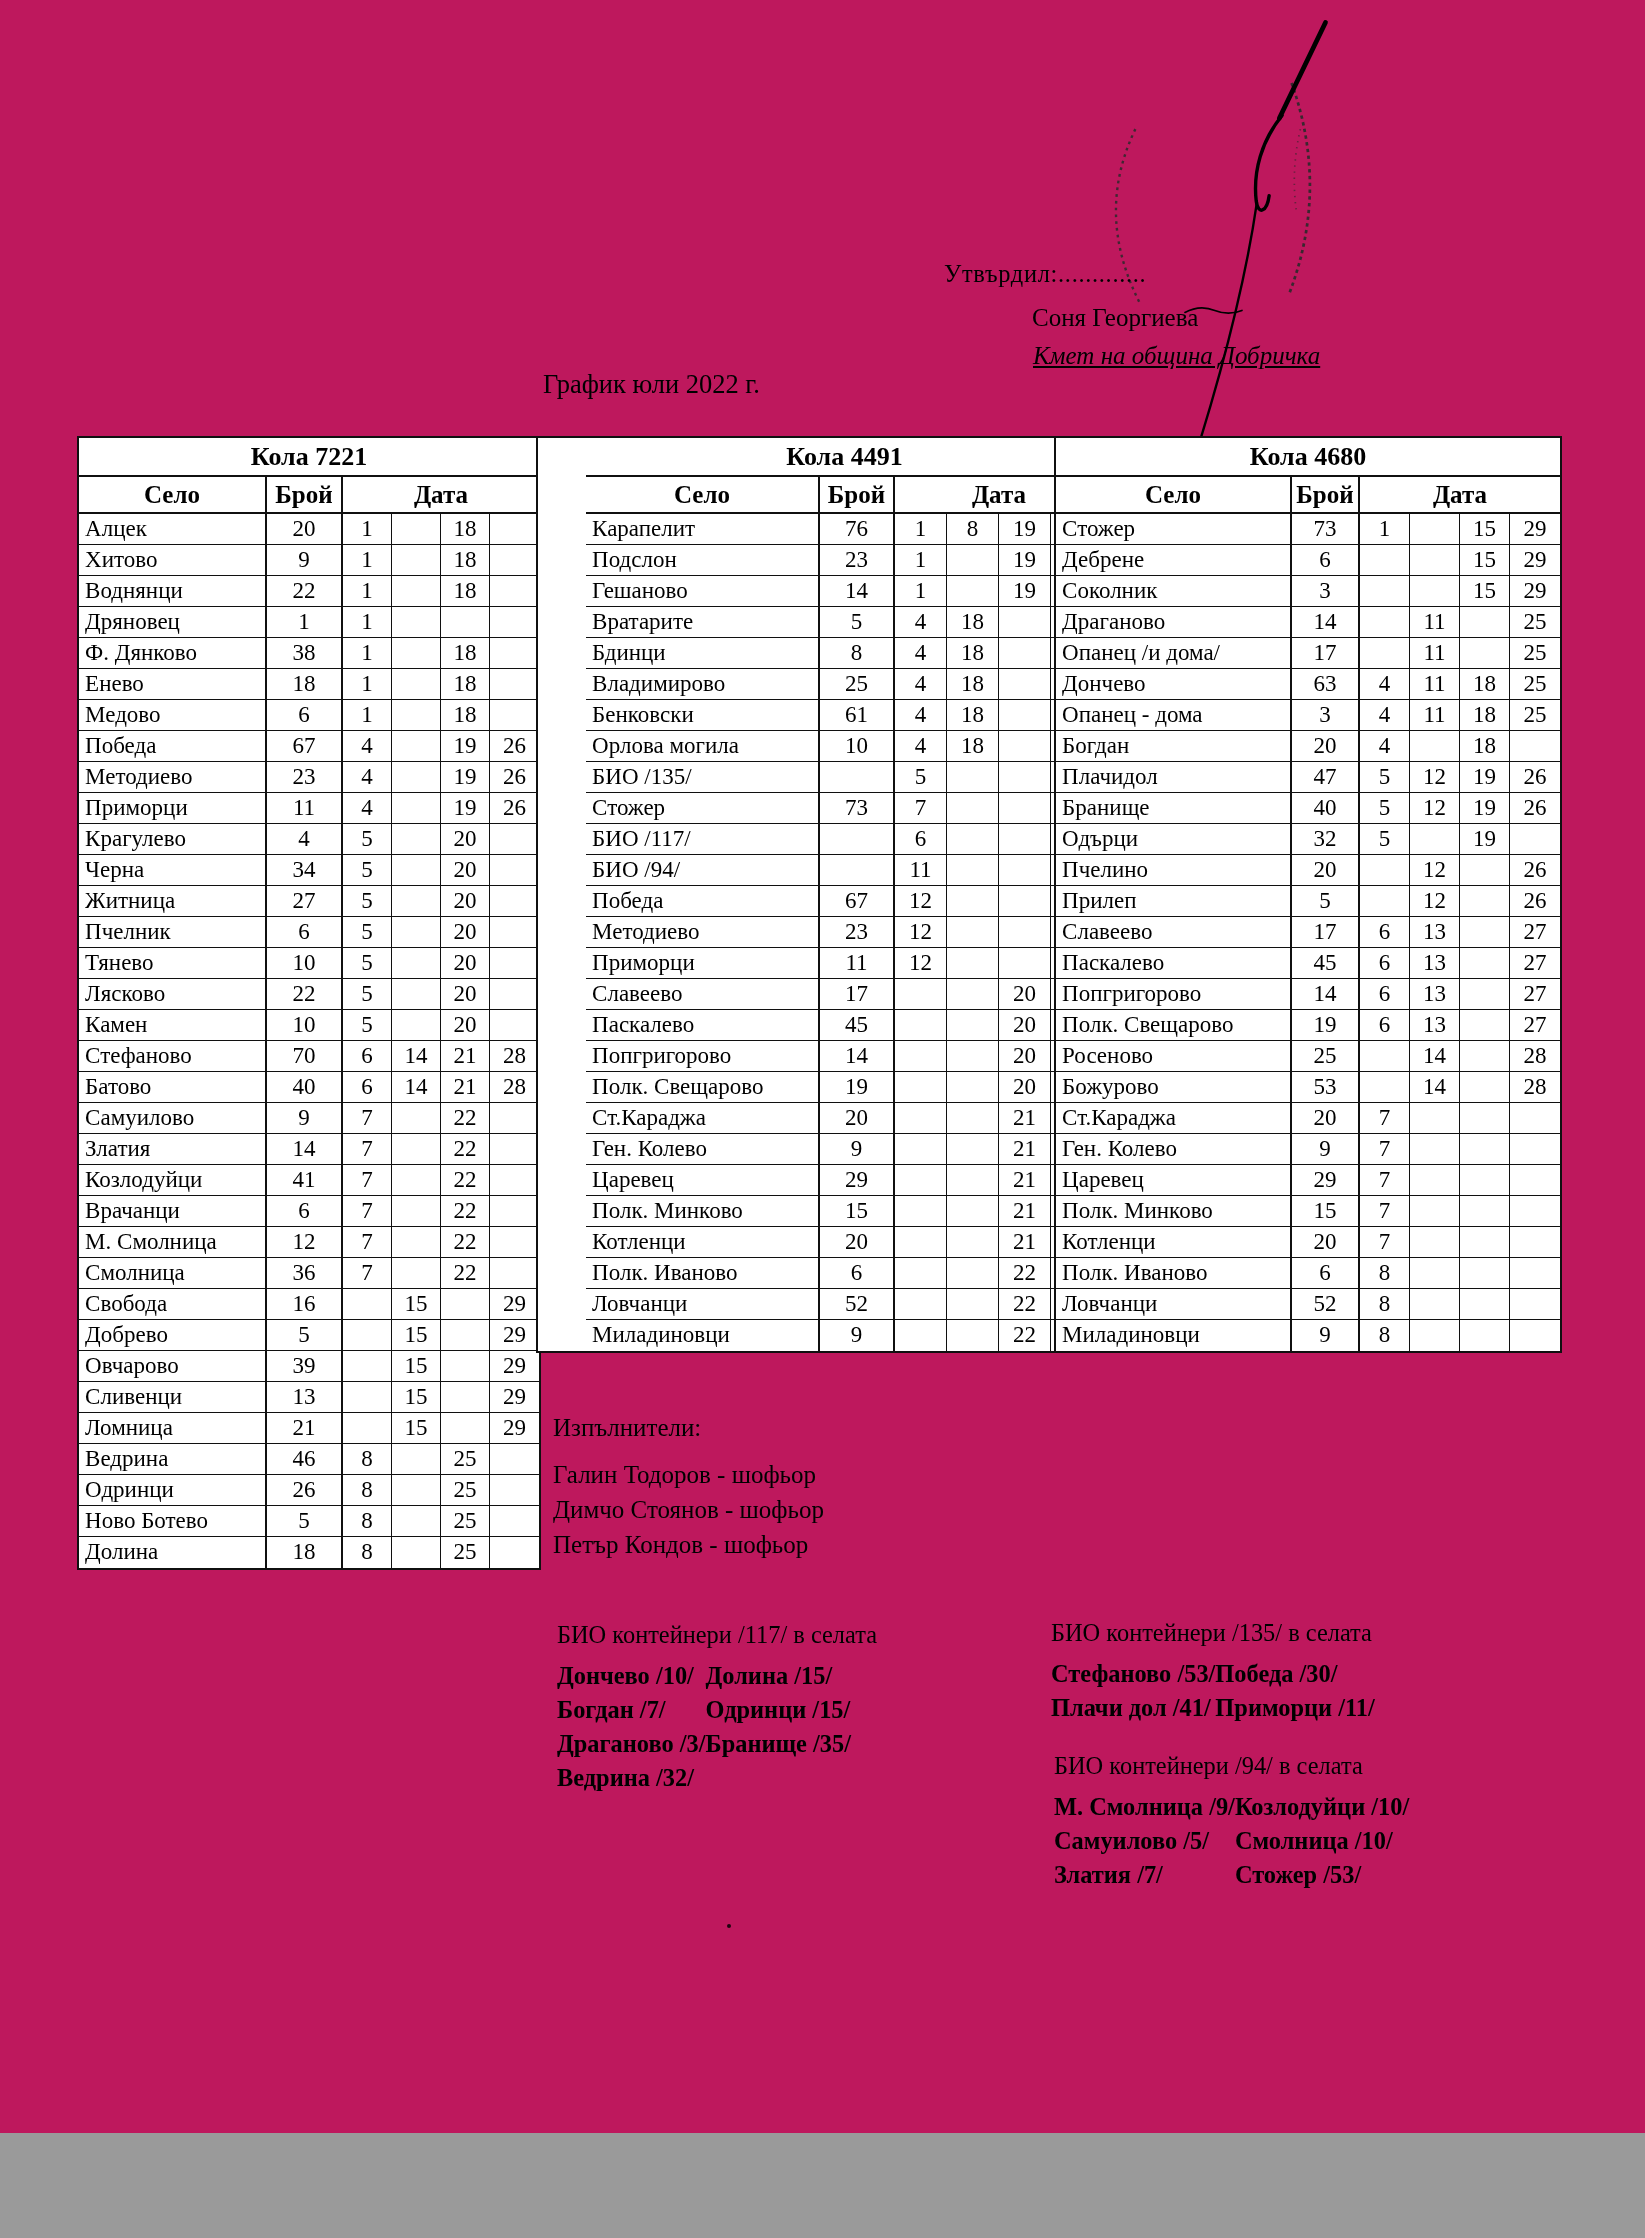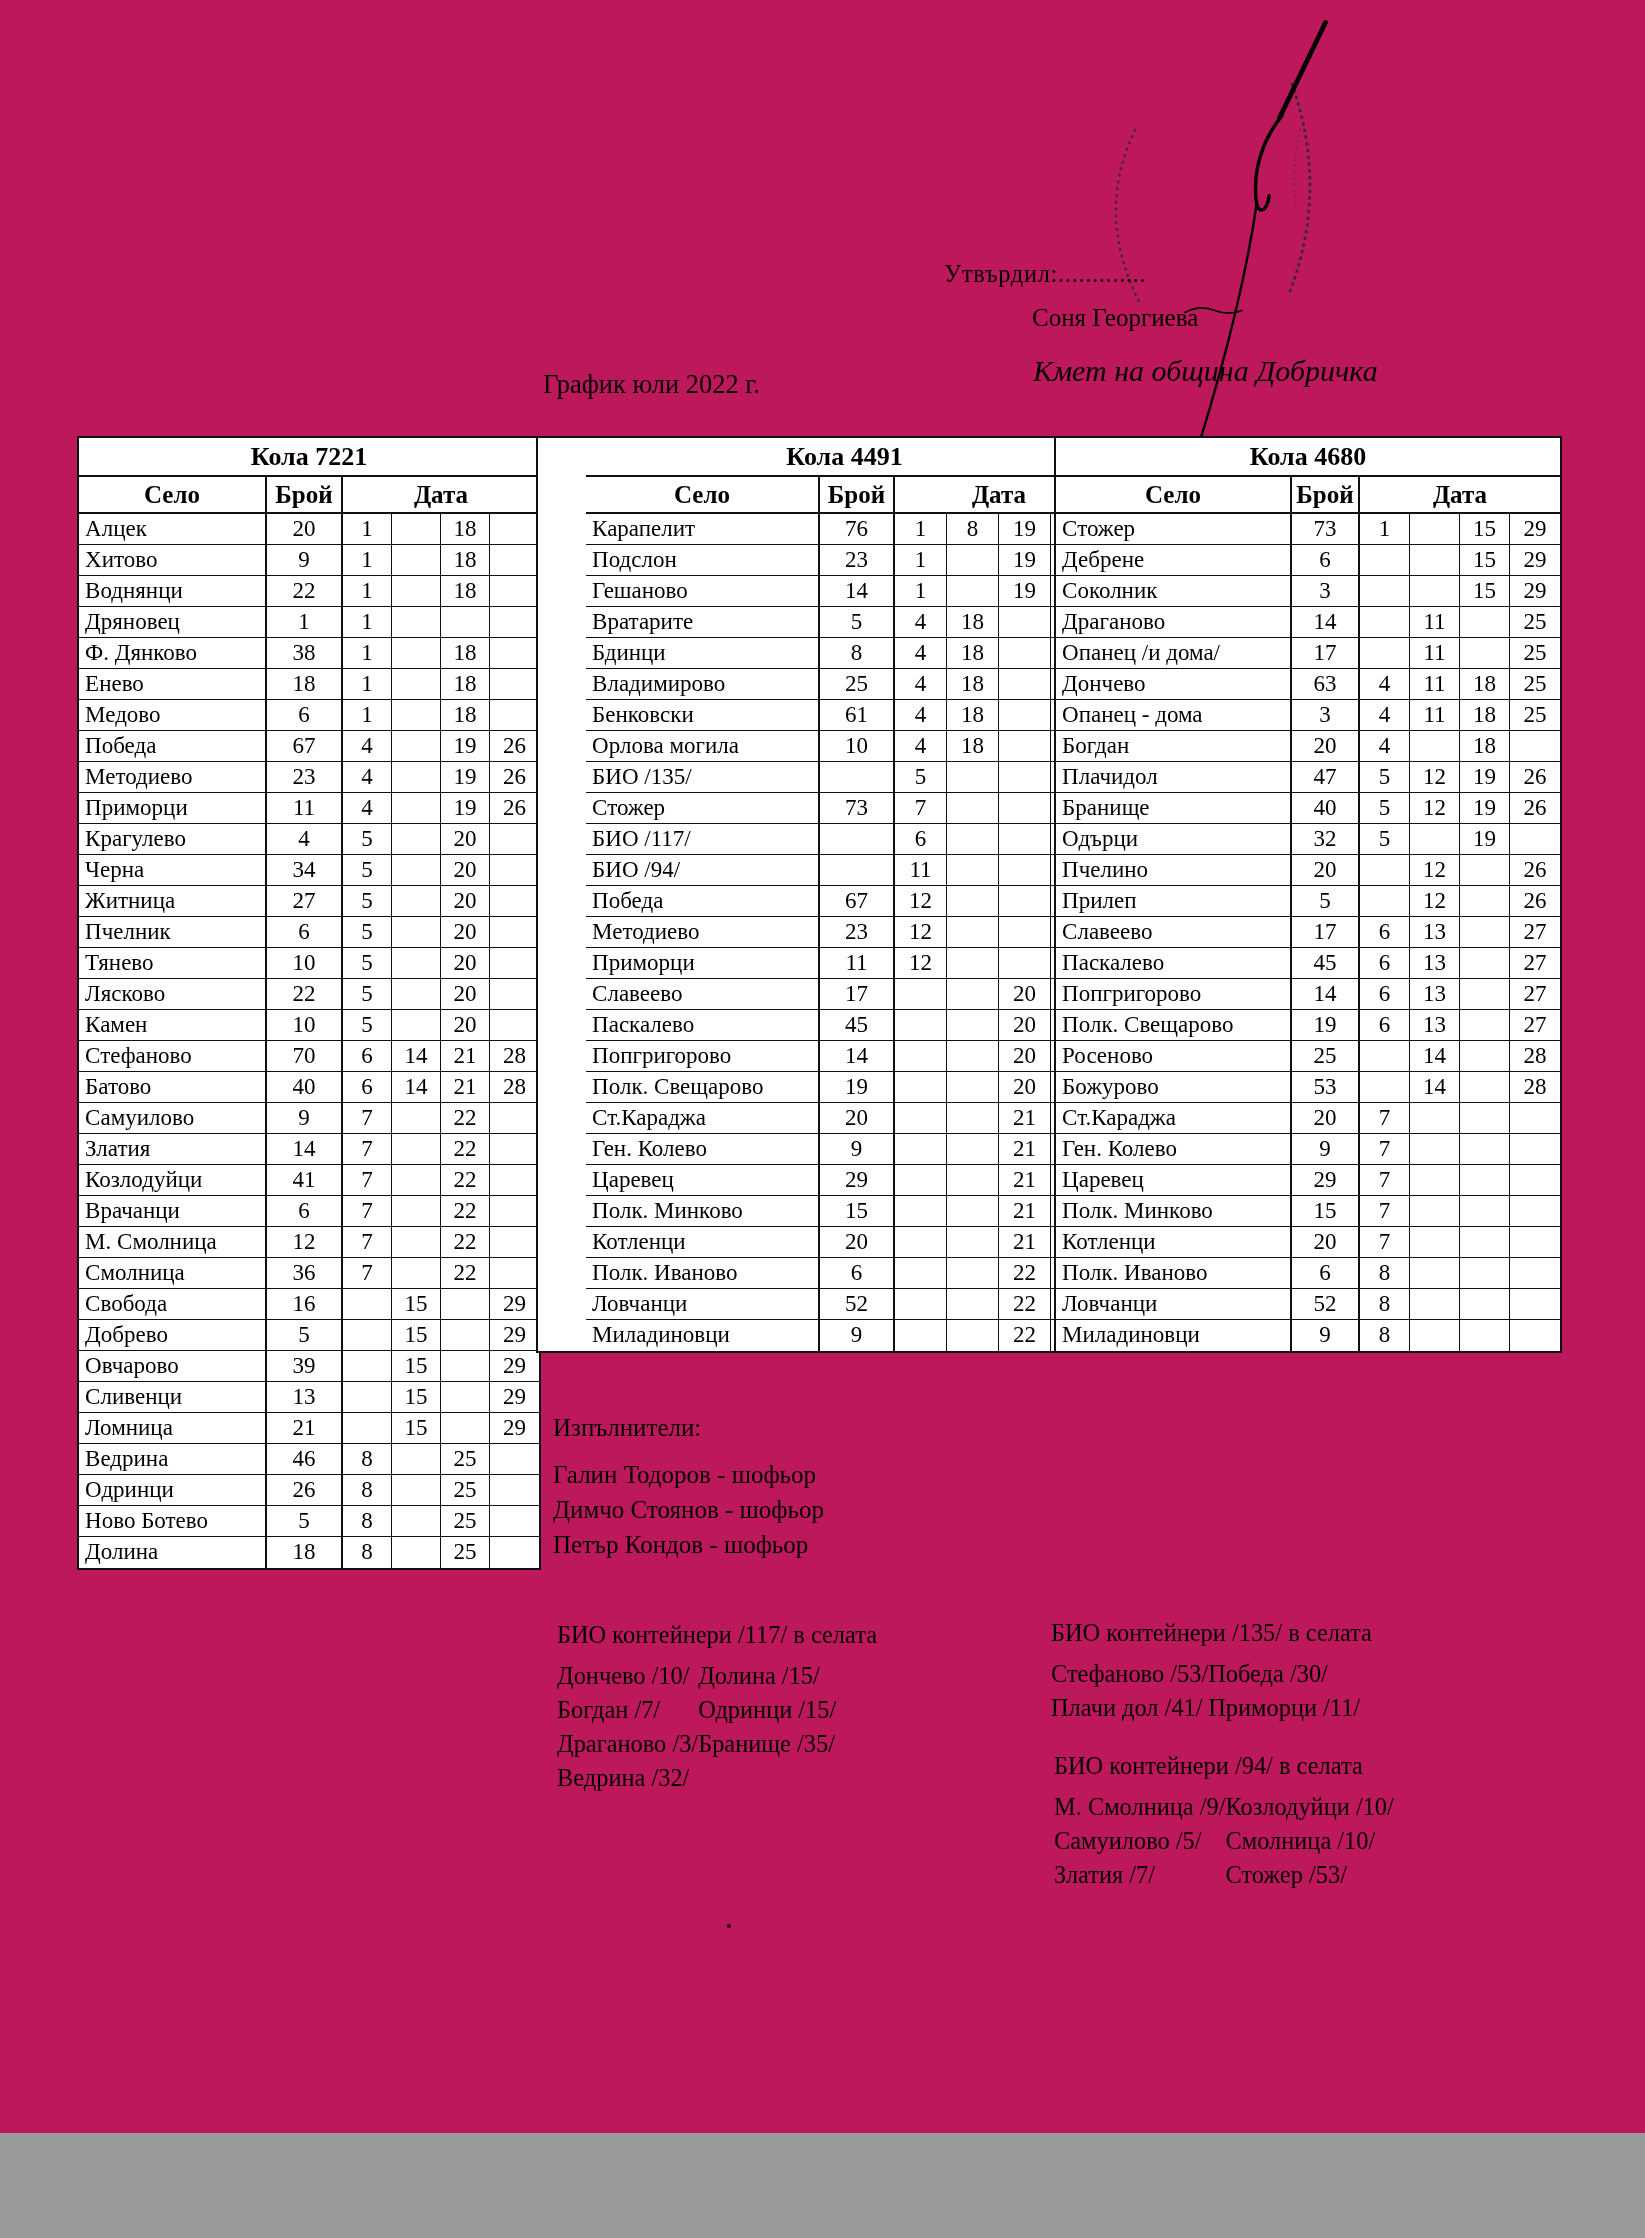--- a/index.html
+++ b/index.html
@@ -5,21 +5,21 @@
   html,body { margin:0; padding:0; background:#9a9a9a; }
   .page {
     position:relative; width:1646px; height:2133px; background:#be185d;
     font-family:"Liberation Serif", serif; color:#000; overflow:hidden;
   }
   .ink { position:absolute; left:0; top:0; pointer-events:none; }
 
   
   .a-label { position:absolute; left:944px; top:260px; font-size:24.4px; letter-spacing:0.7px; }
   .a-name  { position:absolute; left:1032px; top:304px; font-size:25px; }
-  .a-title { position:absolute; left:1033px; top:354px; font-size:30px; font-style:italic; }
+  .a-title { position:absolute; left:1033px; top:342px; font-size:25px; font-style:italic;text-decoration:underline; }
 
   .doc-title { position:absolute; left:543px; top:369px; margin:0; font-size:26.5px; font-weight:normal; }
 
   
   .sched-table { position:absolute; top:436px; border:2.7px solid #101010; background:#fff; }
   .table-0 { left:77px;  --gtc:188px 76px 49px 49px 49px 49px; }
   .table-1 { left:536px;padding-left:48px;  --gtc:234px 75px 52px 52px 52px 52px; }
   .table-2 { left:1054px; --gtc:236px 68px 50px 50px 50px 50px; }
 
   .t-car {
@@ -50,21 +50,21 @@
   .executors { position:absolute; left:553px; top:1414px; font-size:25px; }
   .ex-heading { margin-bottom:15px; }
   .ex-name { line-height:35px; }
 
   
   .bio { position:absolute; font-size:24.4px; }
   .bio-0 { left:557px;  top:1621px; }
   .bio-1 { left:1051px; top:1619px; }
   .bio-2 { left:1054px; top:1752px; }
   .bio-heading { margin-bottom:9.5px; }
-  .bio-cols { display:flex; }
+  .bio-cols { display:flex;font-weight:bold; }
   .bio-col { display:flex; flex-direction:column; }
   .bio-item { line-height:34px; white-space:nowrap; }
 
   .speck { position:absolute; left:727px; top:1924px; width:4.1px; height:4.1px; background:#000; border-radius:50%; opacity:.85; }
 </style>
 </head>
 <body>
 
 <div class="page">
 

